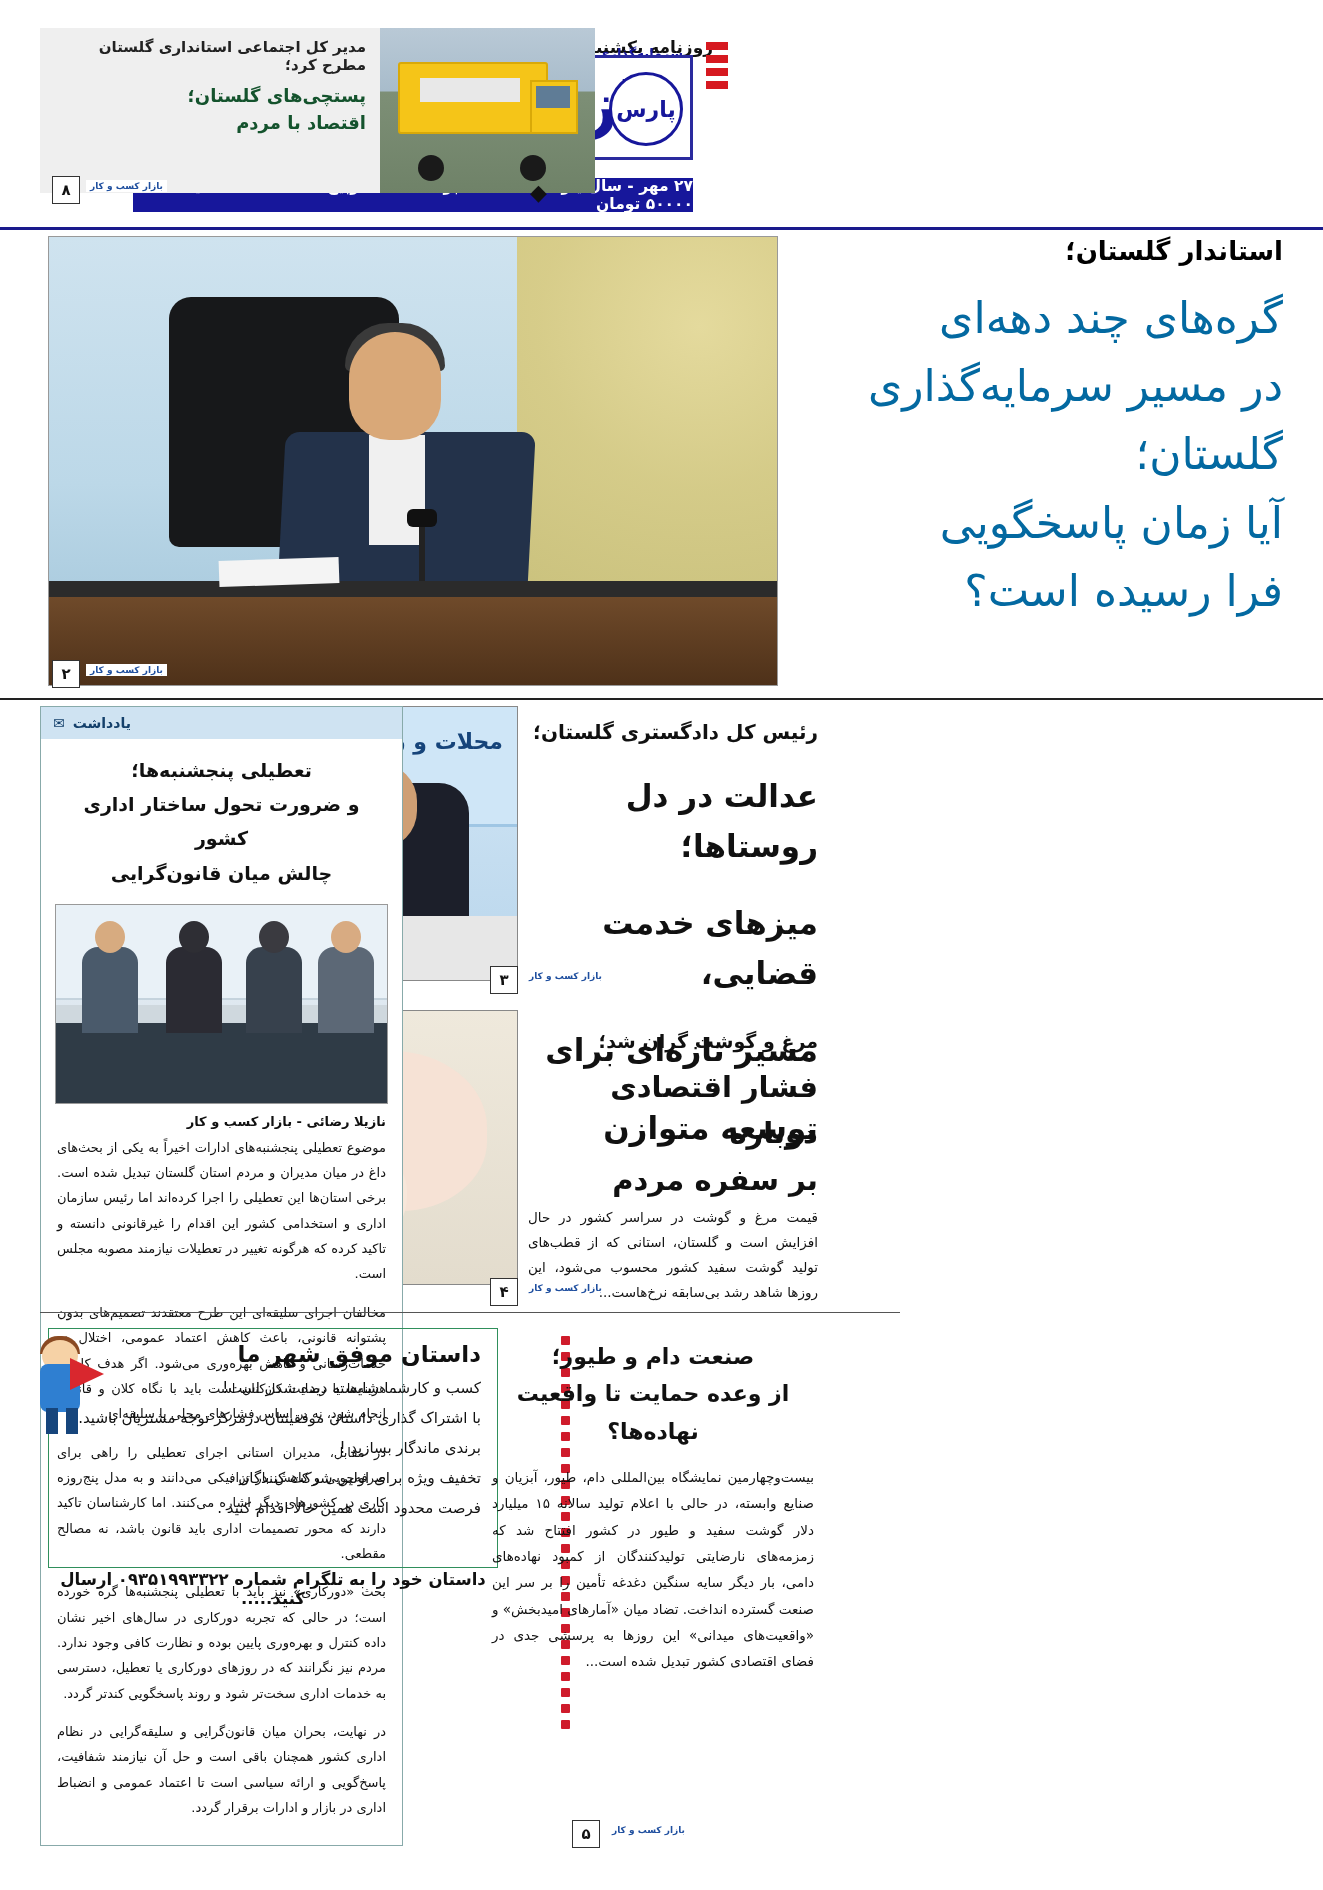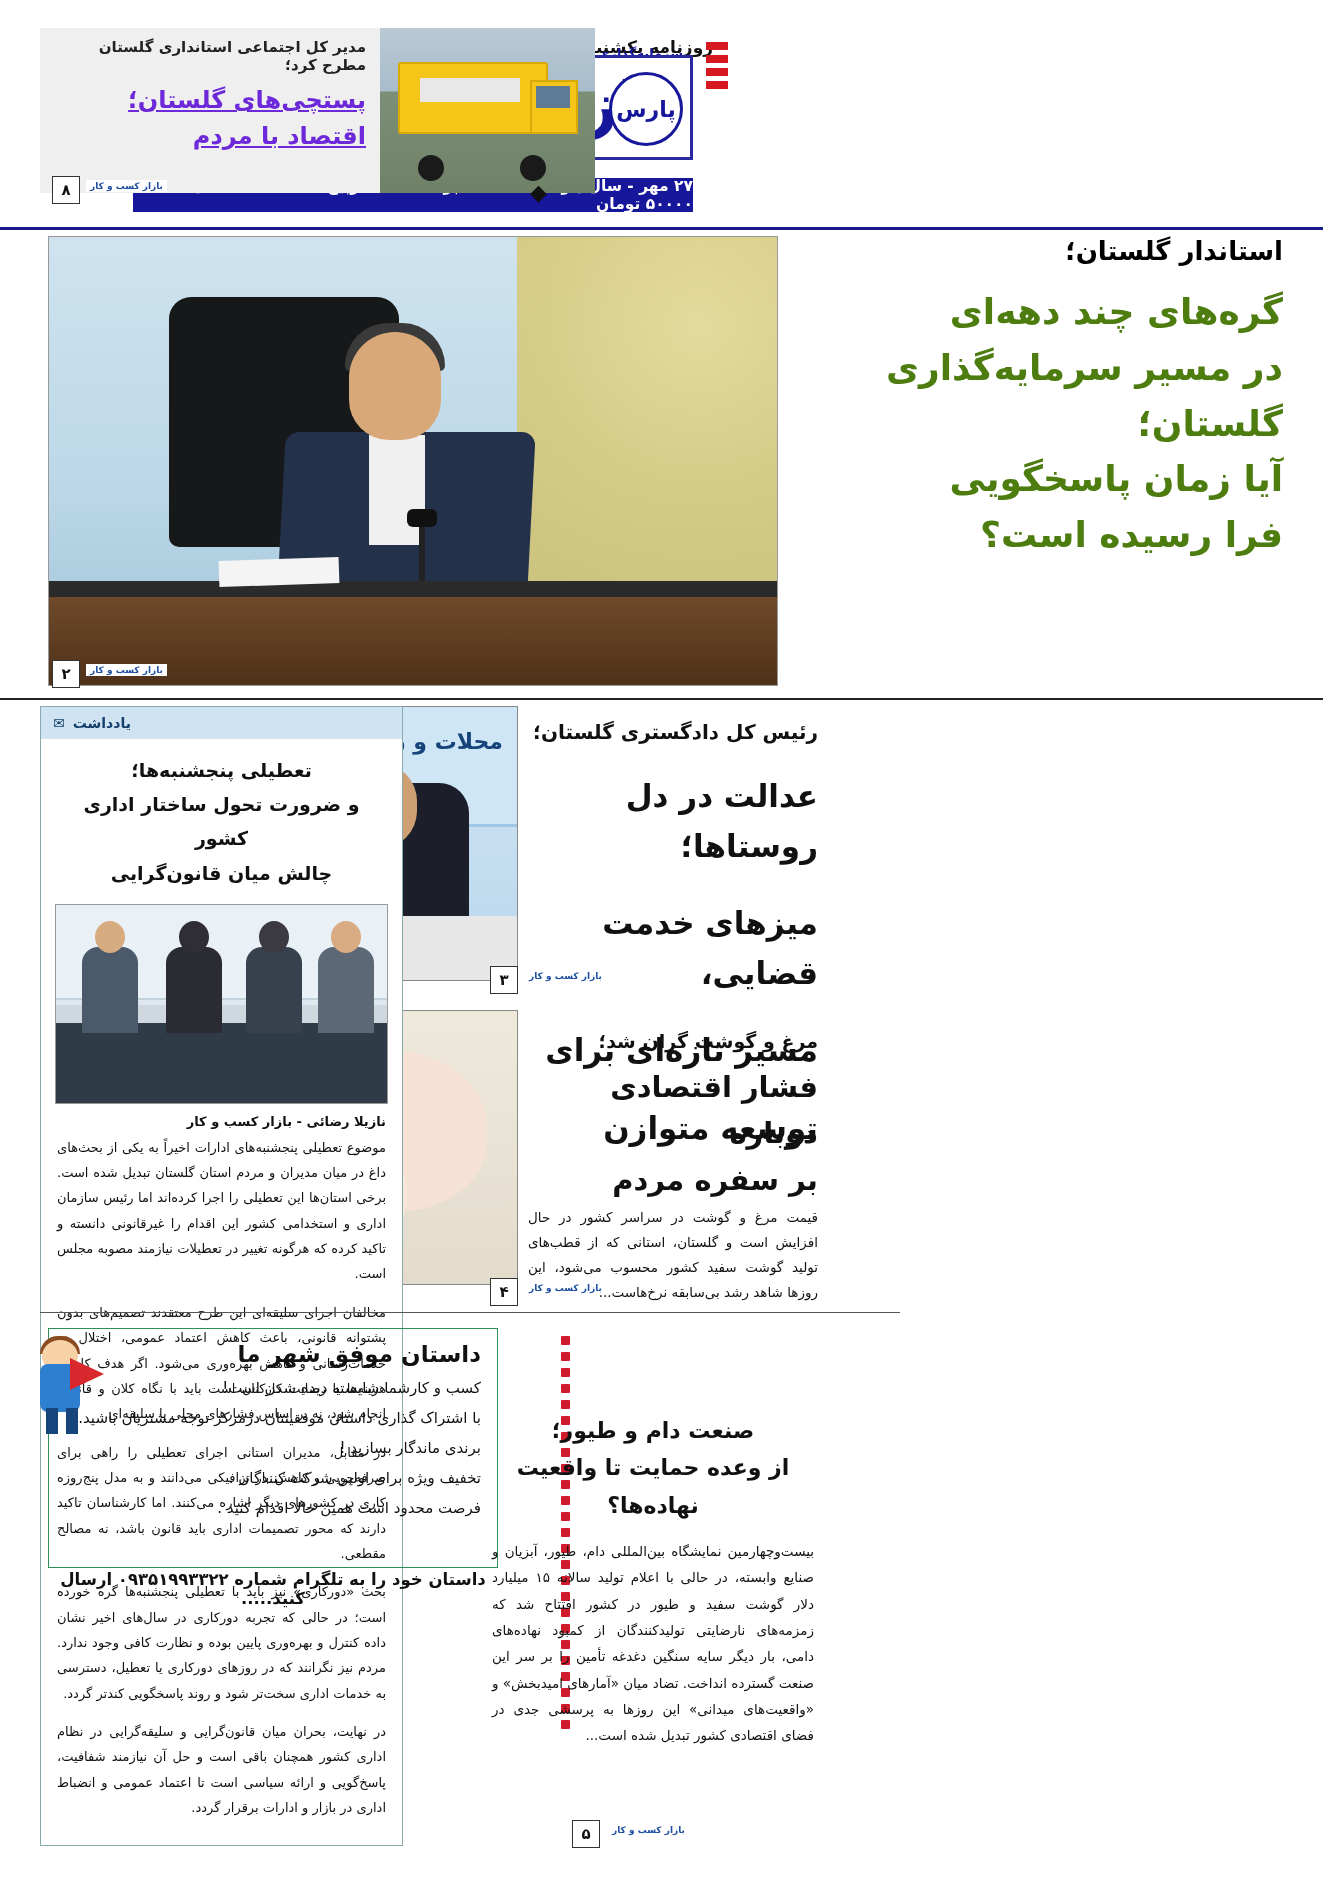--- a/index.html
+++ b/index.html
@@ -59,41 +59,41 @@
   
   .mh-teaser {
     position:absolute; left: 40px; top: 28px; width: 555px; height: 165px;
     background:#efefef; display:flex; direction:rtl;
   }
   .mh-teaser-img { width: 215px; height:165px; position:relative; overflow:hidden; background:#9aa; }
   .mh-teaser-txt {
     flex:1; padding: 10px 14px 6px 10px; text-align:right; direction:rtl;
   }
   .mh-kicker { font-size: 15px; color:#222; margin-bottom: 8px; font-weight:600; }
-  .mh-headline { font-size: 24px; font-weight:900; line-height: 1.5; color:#6d28d9;text-decoration:underline; }
+  .mh-headline { font-size: 18px; font-weight:900; line-height: 1.5; color:#14532d; }
   .pagebadge {
     position:absolute; width: 28px; height: 28px; border:1px solid #333; background:#fff;
     font-size: 15px; display:flex; align-items:center; justify-content:center; font-weight:bold; z-index:6;
   }
   .stampline {
     position:absolute; font-size: 9px; color:#1f4f9f; background:#fff; padding:1px 4px; z-index:6;
     letter-spacing:0px; font-weight:bold; border:0;
   }
 
   
   .lead { position:absolute; top: 236px; right: 0; width: 1323px; height: 450px; }
   .lead-photo {
     position:absolute; left: 48px; top: 0; width: 730px; height: 450px; overflow:hidden;
     border: 1px solid #999;
   }
   .lead-text {
     position:absolute; right: 40px; top: 0; width: 510px; text-align:right; direction:rtl;
   }
   .lead-kicker { font-size: 26px; font-weight:900; margin-bottom: 18px; color:#000; }
-  .lead-head { font-size: 36px; font-weight:700; line-height: 1.55; color:#4d7c0f; }
+  .lead-head { font-size: 44px; font-weight:400; line-height: 1.55; color:#0369a1; }
 
   
   .divider { position:absolute; left:0; width: 1323px; height: 2px; background:#222; }
 
   .mid { position:absolute; top: 706px; right:0; width: 1323px; height: 600px; }
   .mid-photo {
     position:absolute; left: 48px; top: 0; width: 470px; height: 275px; overflow:hidden; border:1px solid #888;
   }
   .mid-text { position:absolute; right: 505px; top: 14px; width: 290px; text-align:right; direction:rtl; }
   .mid-kicker { font-size: 20px; font-weight:800; }
@@ -378,21 +378,21 @@
       <i></i>
       <i></i>
       <i></i>
       <i></i>
       <i></i>
       <i></i>
       <i></i>
       <i></i>
     </div>
 
-  <div style="position:absolute; right:505px; top:1404px; width:330px;">
+  <div style="position:absolute; right:505px; top:1330px; width:330px;">
     <div class="ind-title">
       <div>صنعت دام و طیور؛</div>
       <div>از وعده حمایت تا واقعیت نهاده‌ها؟</div>
     </div>
     <div class="ind-body">بیست‌وچهارمین نمایشگاه بین‌المللی دام، طیور، آبزیان و صنایع وابسته، در حالی با اعلام تولید سالانه ۱۵ میلیارد دلار گوشت سفید و طیور در کشور افتتاح شد که زمزمه‌های نارضایتی تولیدکنندگان از کمبود نهاده‌های دامی، بار دیگر سایه سنگین دغدغه تأمین را بر سر این صنعت گسترده انداخت. تضاد میان «آمارهای امیدبخش» و «واقعیت‌های میدانی» این روزها به پرسشی جدی در فضای اقتصادی کشور تبدیل شده است...</div>
   </div>
   <div class="pagebadge" style="left:572px; top:1820px;">۵</div>
   <div class="stampline" style="left:608px; top:1824px;">بازار کسب و کار</div>
 
 </div>

